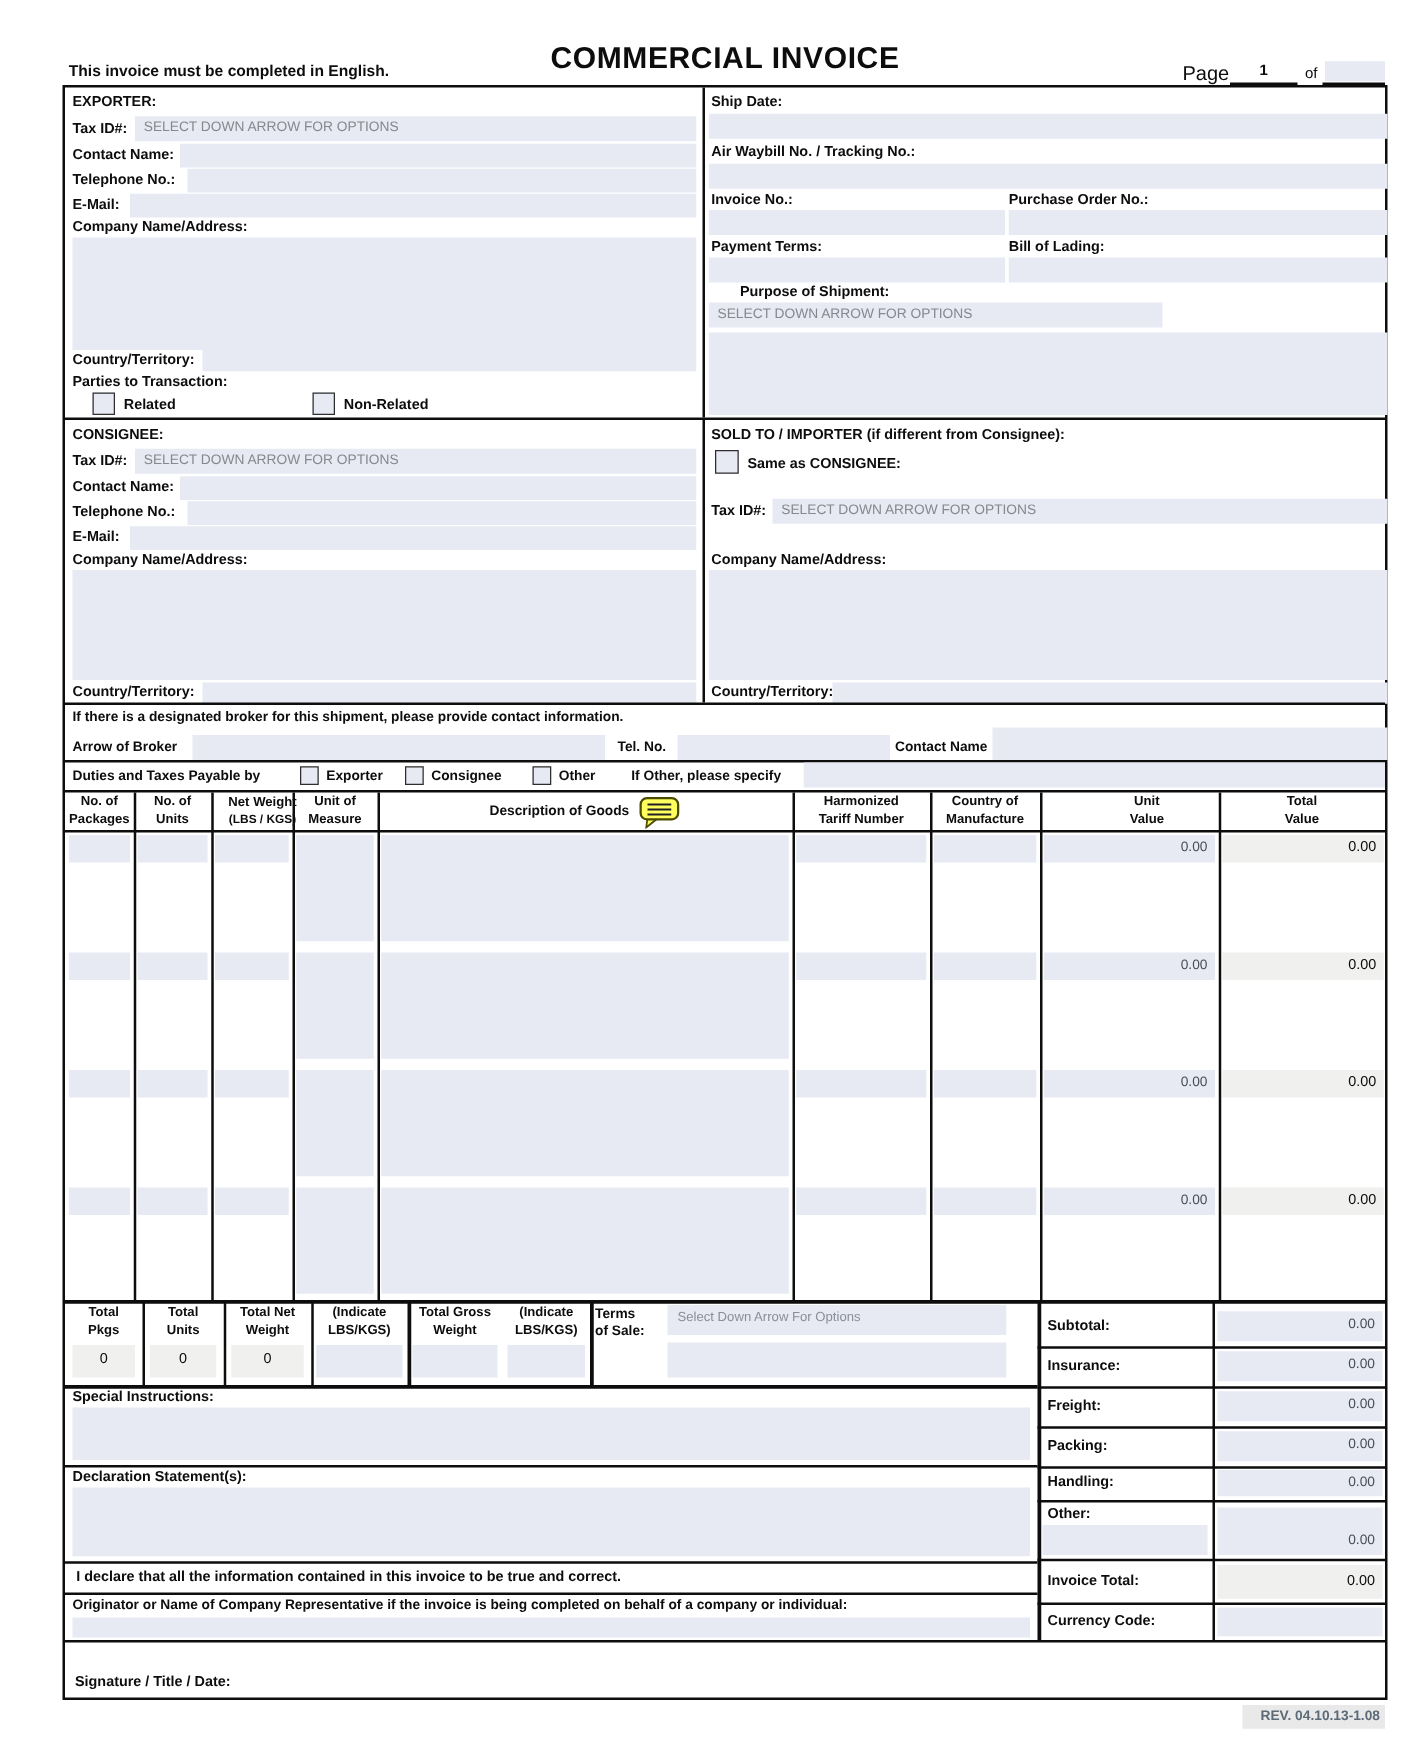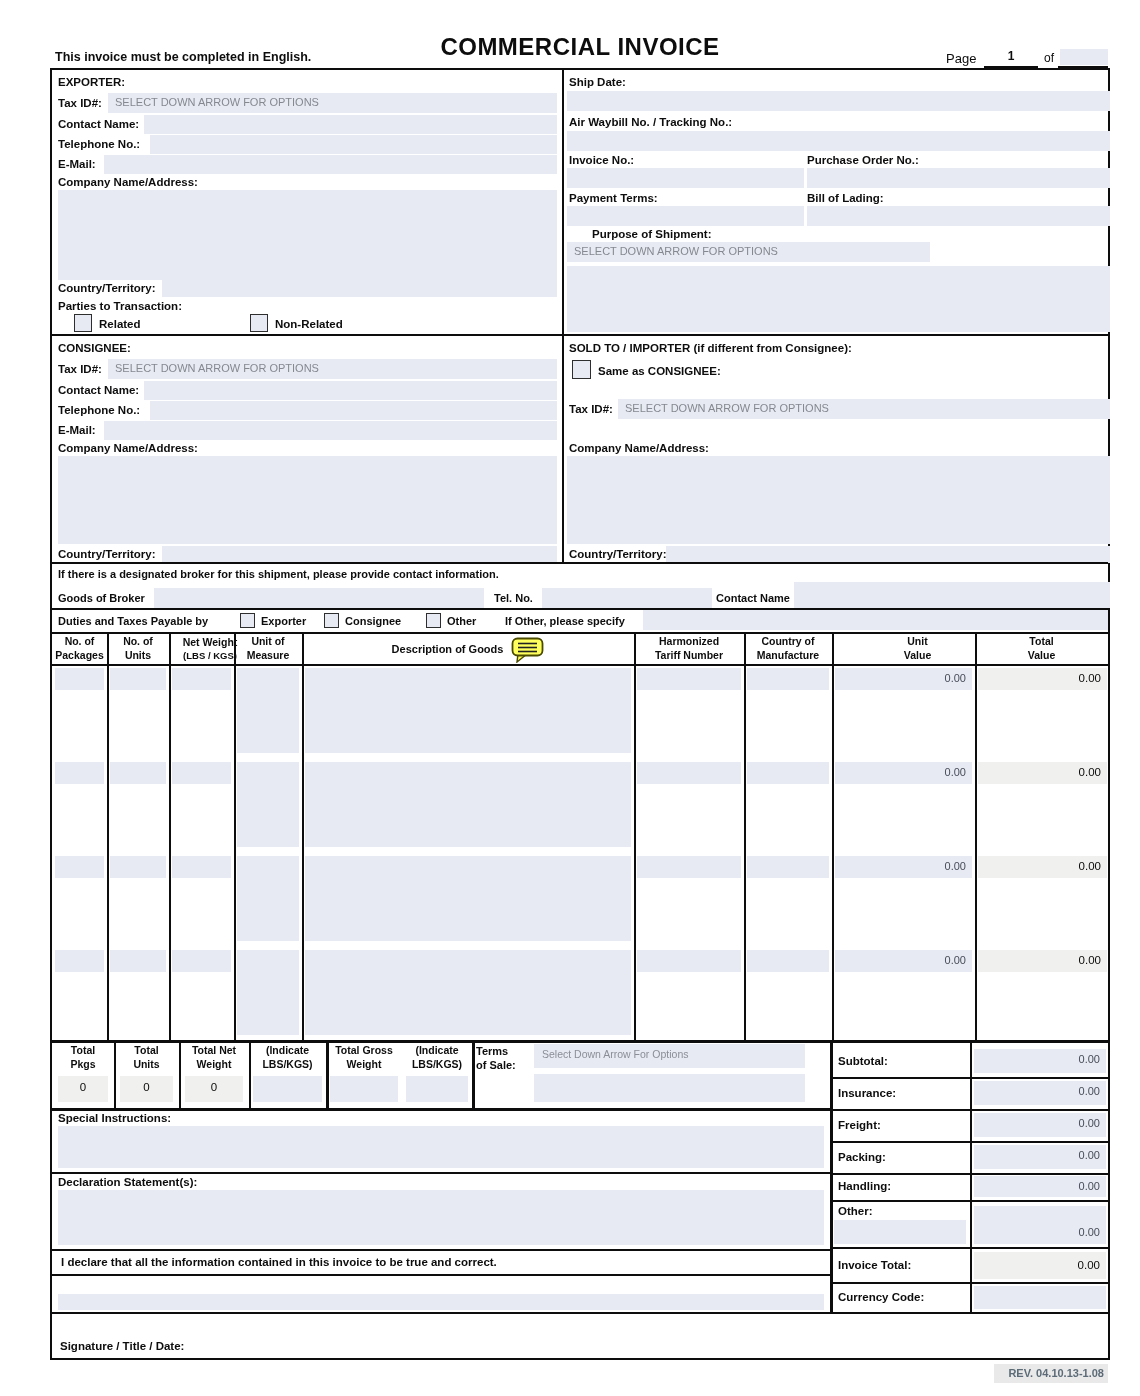--- a/index.html
+++ b/index.html
@@ -23,21 +23,21 @@
 .valc{font-size:11.5px;color:#0b0b0b;text-align:center;padding-top:5px}
 .row94{position:absolute;left:0;width:1056px;height:94px}
 </style>
 </head>
 <body>
 
 <div class="sheet">
 
   <div class="a" style="left:55px;top:50px;font-weight:700;font-size:12.5px">This invoice must be completed in English.</div>
   <div class="a" style="left:50px;top:33px;width:1060px;text-align:center;font-weight:700;font-size:24px;letter-spacing:.5px">COMMERCIAL INVOICE</div>
-  <div class="a" style="left:946px;top:51px;font-size:13px">Page</div>
+  <div class="a" style="left:946px;top:51px;font-size:16px">Page</div>
   <div class="a" style="left:984px;top:49px;width:54px;text-align:center;font-weight:700;font-size:12px">1</div>
   <div class="ln" style="left:984px;top:66px;width:54px;height:1.6px"></div>
   <div class="a" style="left:1044px;top:51px;font-size:12px">of</div>
   <div class="inp" style="left:1060px;top:49px;width:48px;height:16px"></div>
   <div class="ln" style="left:1058px;top:66px;width:50px;height:1.6px"></div>
 
   <div class="form">
 
     <div class="lbl" style="left:6px;top:6px">EXPORTER:</div>
     <div class="lbl" style="left:6px;top:27px">Tax ID#:</div>
@@ -105,21 +105,21 @@
     <div class="inp" style="left:566px;top:329px;width:492px;height:20px">
         <span class="ph">SELECT DOWN ARROW FOR OPTIONS</span>
       </div>
     <div class="lbl" style="left:517px;top:372px">Company Name/Address:</div>
     <div class="inp" style="left:515px;top:386px;width:543px;height:88px"></div>
     <div class="lbl" style="left:517px;top:478px">Country/Territory:</div>
     <div class="inp" style="left:614px;top:476px;width:444px;height:17px"></div>
 
     <div class="ln" style="left:0;top:492px;width:1056px;height:2px"></div>
     <div class="lbls" style="left:6px;top:498px">If there is a designated broker for this shipment, please provide contact information.</div>
-    <div class="lbls" style="left:6px;top:522px">Goods of Broker</div>
+    <div class="lbls" style="left:6px;top:522px">Arrow of Broker</div>
     <div class="inp" style="left:102px;top:518px;width:330px;height:20px"></div>
     <div class="lbls" style="left:442px;top:522px">Tel. No.</div>
     <div class="inp" style="left:490px;top:518px;width:170px;height:20px"></div>
     <div class="lbls" style="left:664px;top:522px">Contact Name</div>
     <div class="inp" style="left:742px;top:512px;width:316px;height:26px"></div>
 
     <div class="ln" style="left:0;top:538px;width:1056px;height:2px"></div>
     <div class="lbls" style="left:6px;top:545px">Duties and Taxes Payable by</div>
     <div class="cb" style="left:188px;top:543px;width:15px;height:15px"></div>
     <div class="lbls" style="left:209px;top:545px">Exporter</div>
@@ -309,20 +309,21 @@
     <div class="inp" style="left:922px;top:1216px;width:132px;height:23px"></div>
 
     <div class="lbl" style="left:6px;top:1042px">Special Instructions:</div>
     <div class="inp" style="left:6px;top:1056px;width:766px;height:42px"></div>
     <div class="ln" style="left:0;top:1102px;width:778px;height:1.5px"></div>
     <div class="lbl" style="left:6px;top:1106px">Declaration Statement(s):</div>
     <div class="inp" style="left:6px;top:1120px;width:766px;height:55px"></div>
     <div class="ln" style="left:0;top:1179px;width:778px;height:2px"></div>
     <div class="lbls" style="left:9px;top:1186px;font-size:11.5px">I declare that all the information contained in this invoice to be true and correct.</div>
     <div class="ln" style="left:0;top:1204px;width:778px;height:1.5px"></div>
+    <div class="lbls" style="left:6px;top:1208px;font-size:11px">Originator or Name of Company Representative if the invoice is being completed on behalf of a company or individual:</div>
     <div class="inp" style="left:6px;top:1224px;width:766px;height:16px"></div>
     <div class="ln" style="left:0;top:1242px;width:1056px;height:2px"></div>
     <div class="lbl" style="left:8px;top:1270px">Signature / Title / Date:</div>
     <div class="a" style="left:0;top:1244px;width:1056px;height:44px"></div>
 
   </div>
 
   <div class="a" style="left:994px;top:1364px;width:114px;height:19px;background:#e9e9e9;text-align:right;font-weight:700;font-size:11px;color:#5c6b77;padding:3px 4px 0 0">REV. 04.10.13-1.08</div>
 
 </div>

